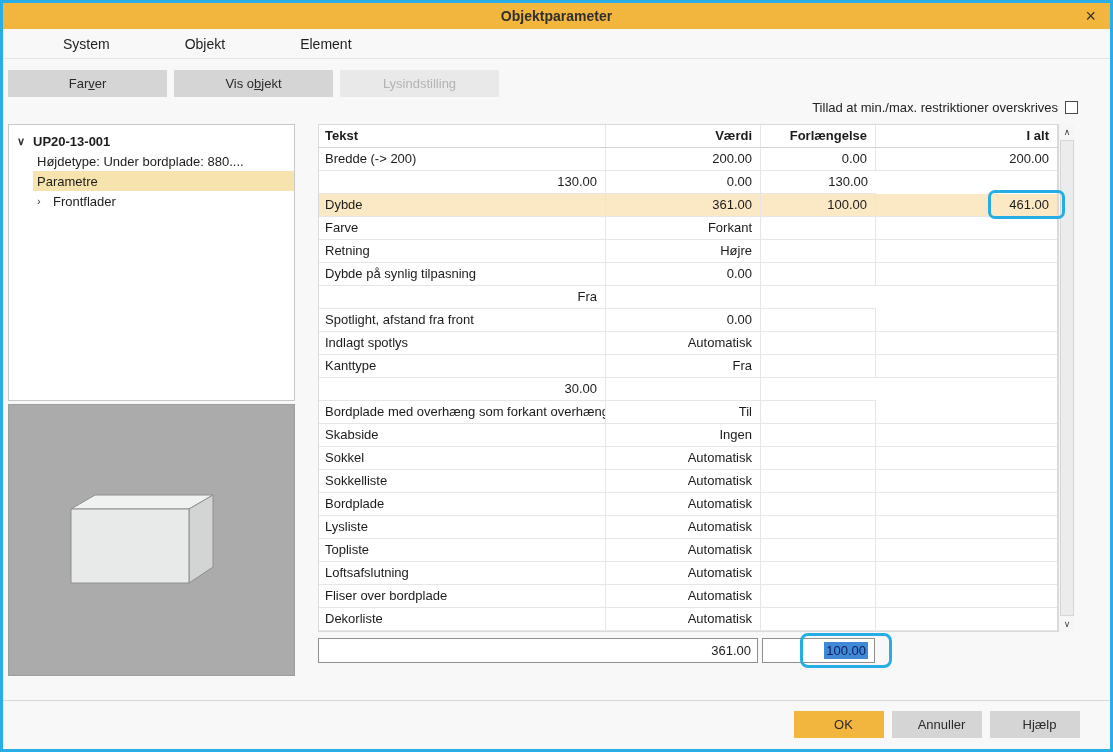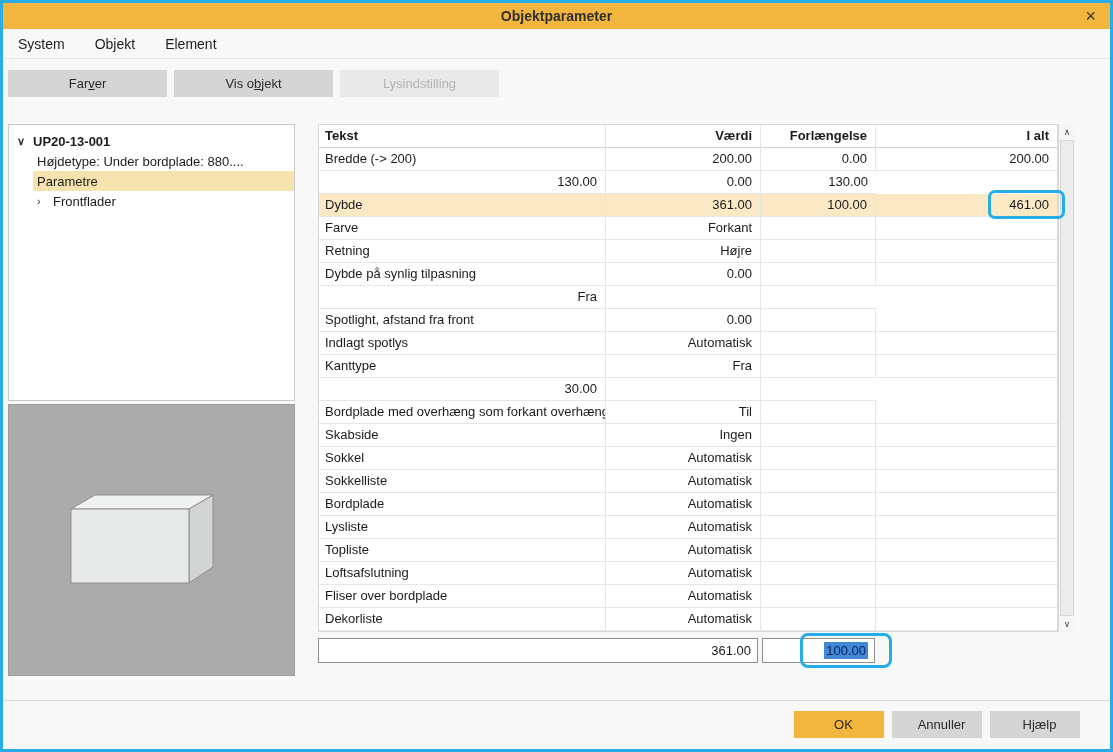--- a/index.html
+++ b/index.html
@@ -11,21 +11,21 @@
   *{margin:0;padding:0;box-sizing:border-box;}
   body{width:1113px;height:752px;font-family:"Liberation Sans",sans-serif;background:#fff;}
   .dialog{position:relative;width:1113px;height:752px;border:3px solid var(--accent);background:#f8f8f8;overflow:hidden;}
   .dialog>*{position:absolute;}
 
   .titlebar{left:0;top:0;width:1107px;height:26px;background:var(--titlebar);display:flex;align-items:center;justify-content:center;}
   .title{font-size:14px;font-weight:600;color:#2f2f2f;}
   .close-x{position:absolute;right:14px;top:0;height:26px;display:flex;align-items:center;font-size:18px;color:#333;cursor:pointer;}
 
   .menubar{left:0;top:26px;width:1107px;height:30px;display:flex;align-items:center;border-bottom:1px solid #e4e4e4;background:#f8f8f8;}
-  .menu-item{padding:0 15px;font-size:14px;color:#1e1e1e;height:100%;display:flex;align-items:center;cursor:default;}
+  .menu-item{padding:0 15px;font-size:14px;color:#1e1e1e;height:100%;display:flex;align-items:center;cursor:default;margin-left:45px;}
 
   .toolbar{left:5px;top:67px;display:flex;}
   .tb-btn{width:159px;height:27px;background:var(--btn);border:none;font-size:13px;color:#2b2b2b;margin-right:7px;font-family:inherit;cursor:pointer;}
   .tb-btn:disabled{background:var(--btn-disabled);color:#b3b3b3;}
 
   .override-row{top:96px;right:32px;display:flex;align-items:center;gap:7px;height:16px;}
   .ov-label{font-size:13px;color:#222;}
   .checkbox{width:13px;height:13px;background:#fff;border:1px solid #4a4a4a;display:inline-block;}
 
   .tree-panel{left:5px;top:121px;width:287px;height:277px;background:#fff;border:1px solid #c9c9c9;overflow:hidden;padding-top:6px;}
@@ -81,20 +81,24 @@
     <span class="menu-item">Objekt</span>
     <span class="menu-item">Element</span>
   </div>
 
   <div class="toolbar">
     <button class="tb-btn">Far<u>v</u>er</button>
     <button class="tb-btn">Vis o<u>b</u>jekt</button>
     <button class="tb-btn" disabled="">Lysindstilling</button>
   </div>
 
+  <div class="override-row">
+    <span class="ov-label">Tillad at min./max. restriktioner overskrives</span>
+    <span class="checkbox"></span>
+  </div>
 
   <div class="tree-panel">
     <div class="tree-row root">
       <span class="chev">∨</span>
       <span>UP20-13-001</span>
     </div>
     <div class="tree-row child">
       <span>Højdetype: Under bordplade:  880....</span>
     </div>
     <div class="tree-row child selected">

